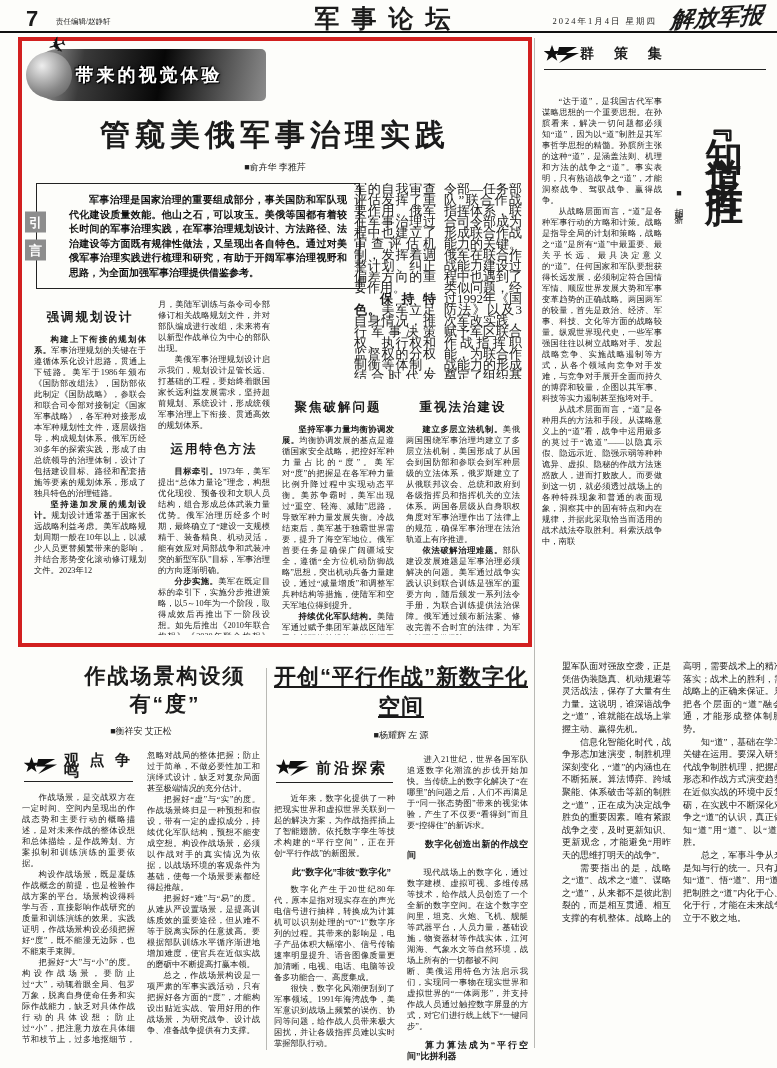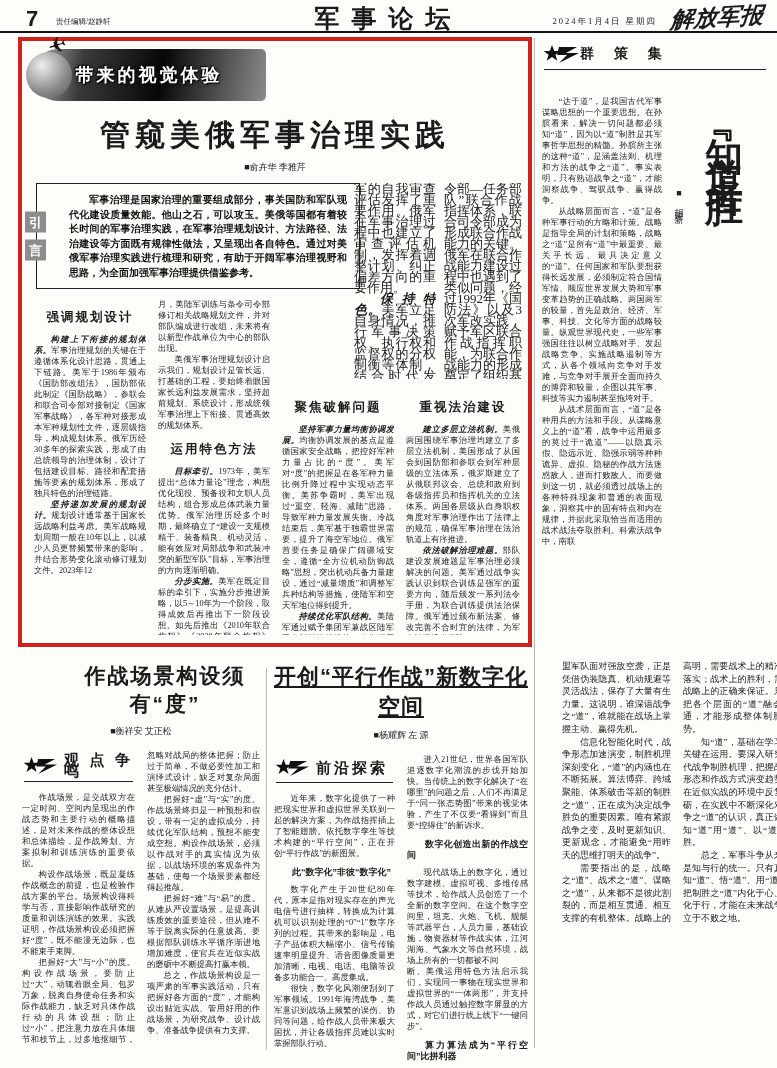--- a/index.html
+++ b/index.html
@@ -40,21 +40,21 @@
   .intro-tag span{display:block;width:21px;height:21px;background:#8d8d8d;color:#fff;text-align:center;
                   line-height:21px;font-size:13px;font-weight:bold;font-family:"Liberation Sans",sans-serif;}
 
   .mcol{position:absolute;overflow:hidden;font-size:8.3px;line-height:11px;text-align:justify;}
   .mini{position:absolute;overflow:hidden;font-size:13px;line-height:11px;text-align:justify;}
   .sub{font-family:"Liberation Sans",sans-serif;font-size:12.5px;font-weight:700;text-align:center;
        letter-spacing:2px;margin:13px 0 11px;}
   .sub:empty{display:none;}
   .bp{margin:0;text-indent:2em;}
   .bp:empty{display:none;}
-  .bp .lead{font-weight:700;font-style:italic;}
+  .bp .lead{font-weight:700;}
   .ni{text-indent:0;}
 
   
   .vrule-side{position:absolute;left:534px;top:38px;width:1px;height:1010px;background:#b9b9b4;}
   .vrule-bot{position:absolute;left:266px;top:668px;width:1px;height:382px;background:#b9b9b4;}
 
   
   .sb-head{position:absolute;left:544px;top:44px;width:222px;display:flex;align-items:center;
            border-bottom:1.5px solid #222;padding-bottom:5px;}
   .sb-head .lbl{font-family:"Liberation Sans",sans-serif;font-size:14px;font-weight:900;letter-spacing:8px;}

